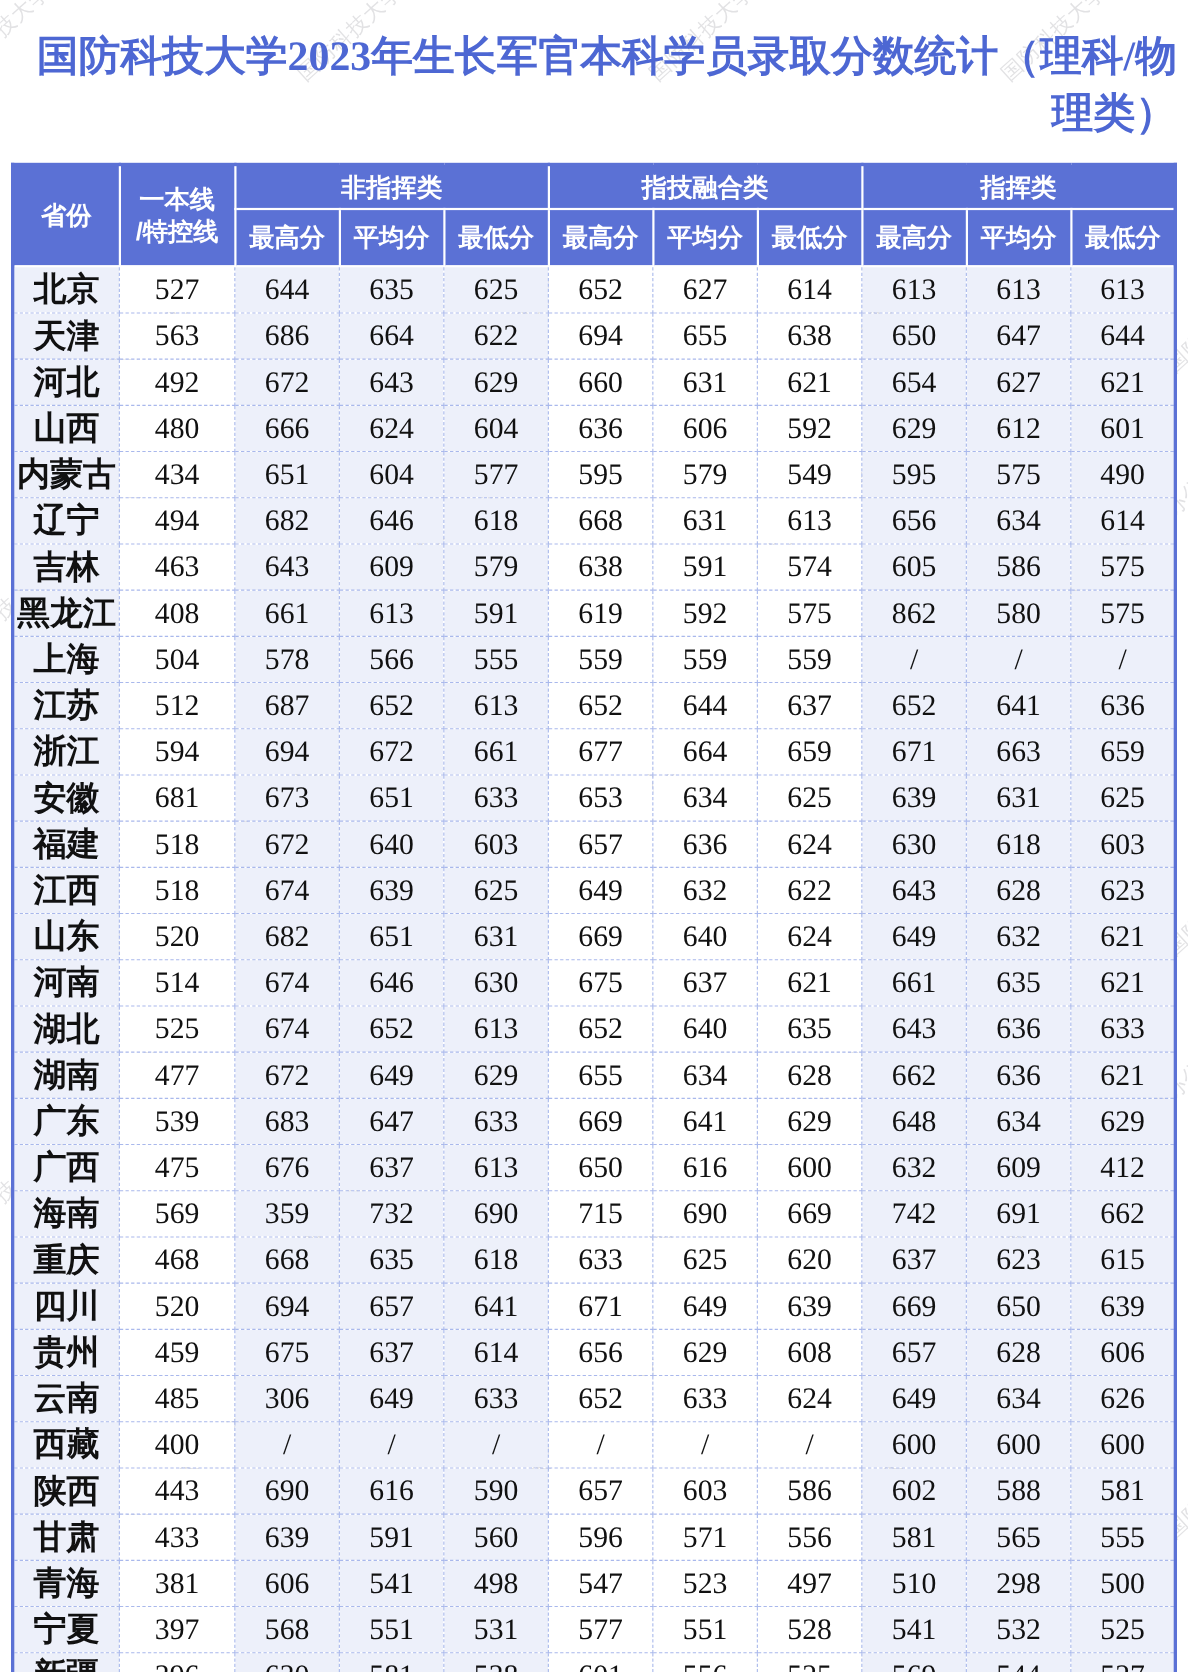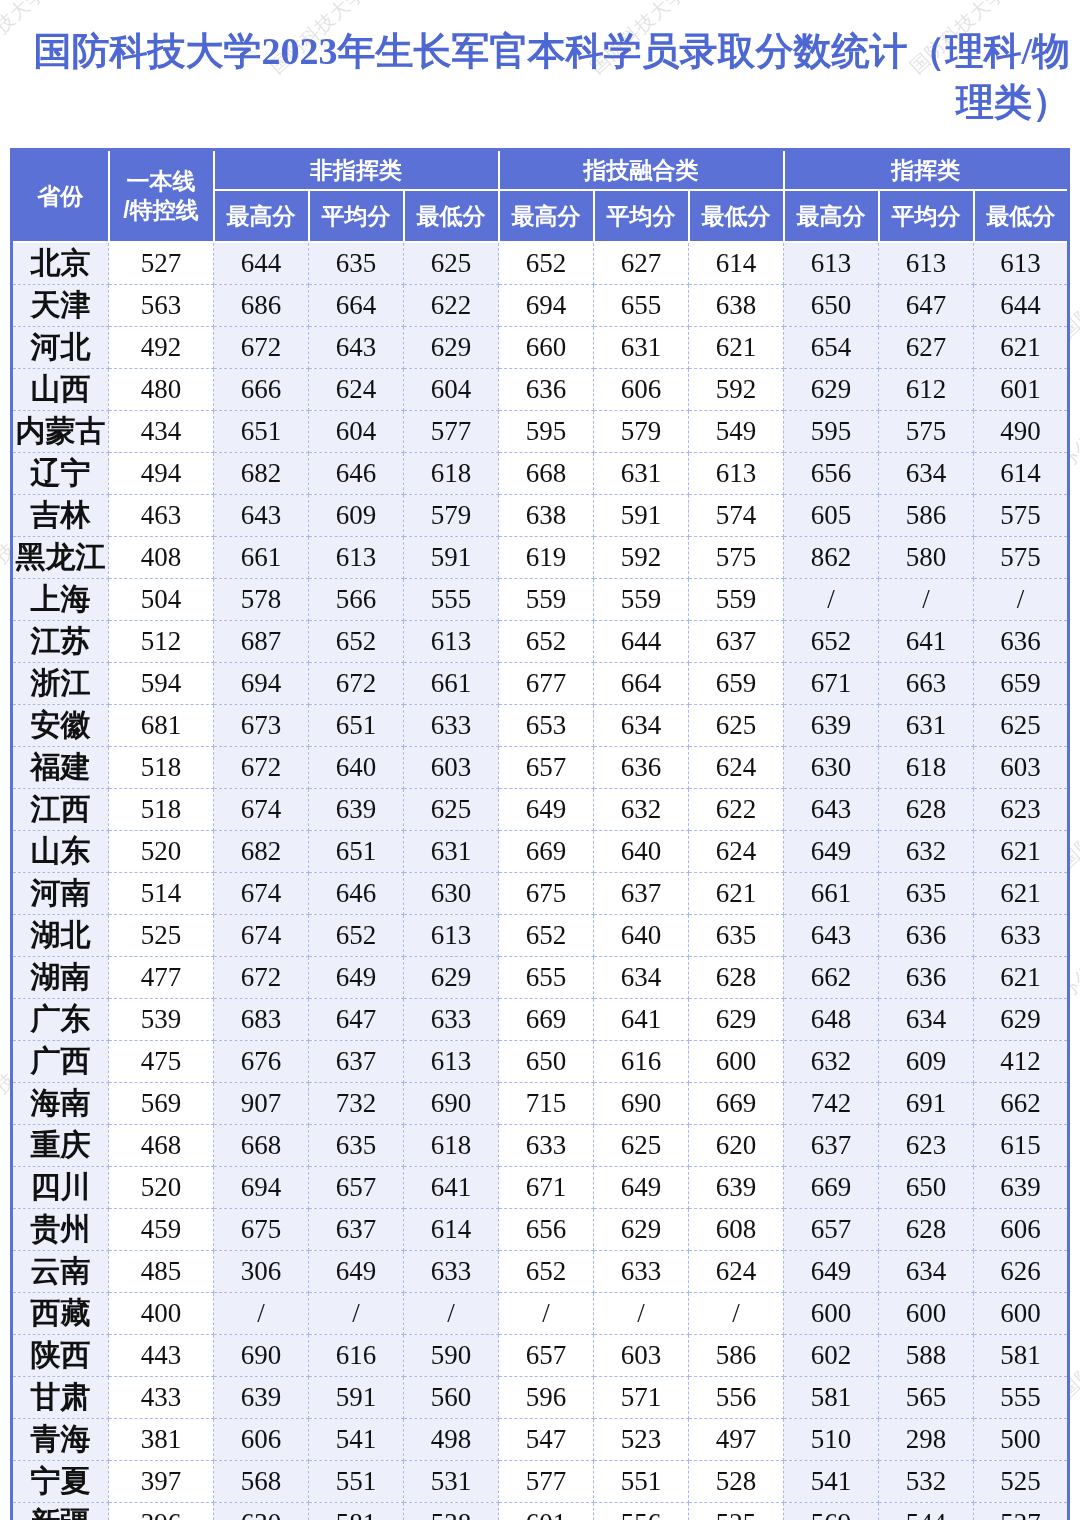--- a/index.html
+++ b/index.html
@@ -413,21 +413,21 @@
     <td>650</td>
     <td>616</td>
     <td>600</td>
     <td class="stripe">632</td>
     <td class="stripe">609</td>
     <td class="stripe">412</td>
   </tr>
           <tr>
     <td class="prov stripe">海南</td>
     <td>569</td>
-    <td class="stripe">907</td>
+    <td class="stripe">359</td>
     <td class="stripe">732</td>
     <td class="stripe">690</td>
     <td>715</td>
     <td>690</td>
     <td>669</td>
     <td class="stripe">742</td>
     <td class="stripe">691</td>
     <td class="stripe">662</td>
   </tr>
           <tr>

